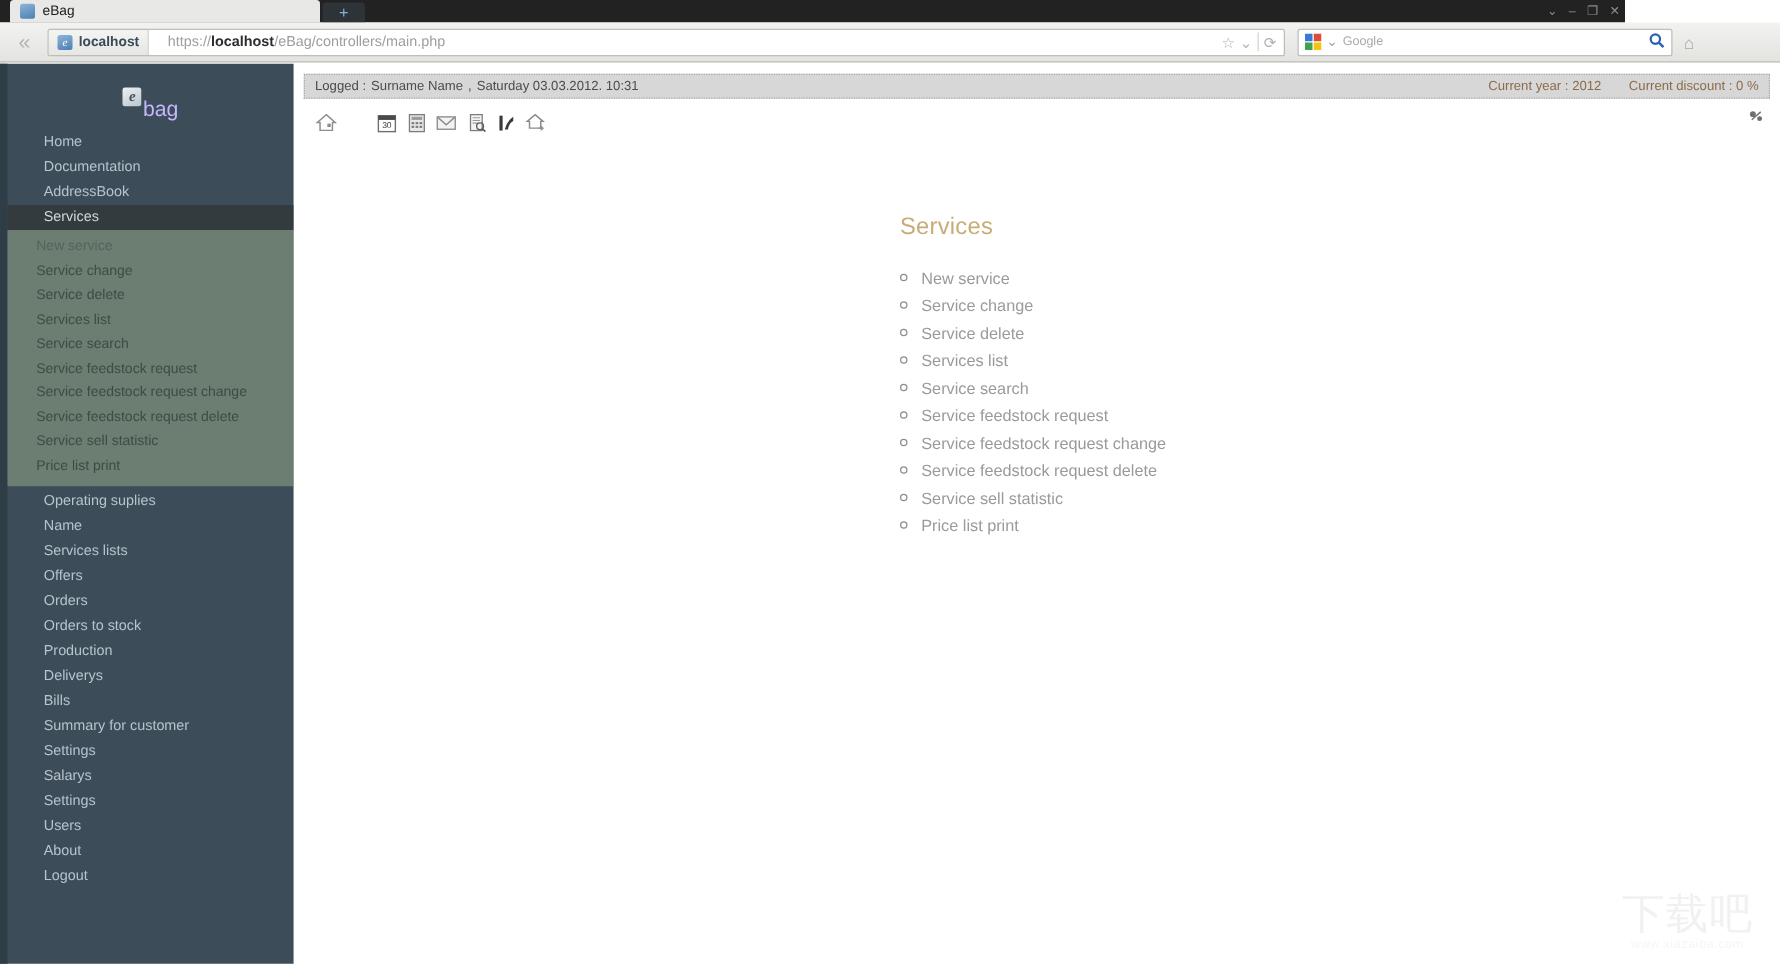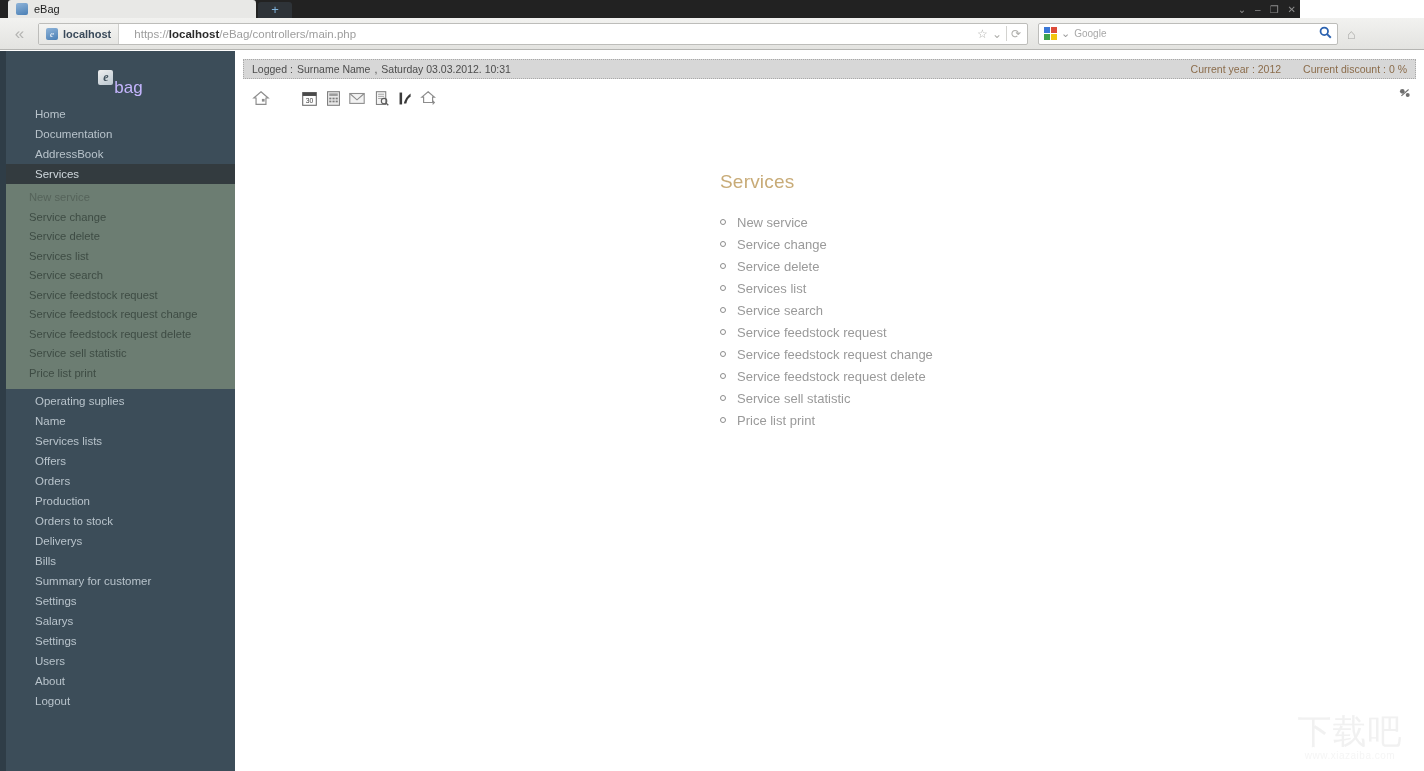--- a/index.html
+++ b/index.html
@@ -284,22 +284,22 @@
           <div class="sub-item">Service feedstock request change</div>
           <div class="sub-item">Service feedstock request delete</div>
           <div class="sub-item">Service sell statistic</div>
           <div class="sub-item">Price list print</div>
         </div>
         <div class="nav-item">Operating suplies</div>
         <div class="nav-item">Name</div>
         <div class="nav-item">Services lists</div>
         <div class="nav-item">Offers</div>
         <div class="nav-item">Orders</div>
+        <div class="nav-item">Orders to stock</div>
         <div class="nav-item">Production</div>
-        <div class="nav-item">Orders to stock</div>
         <div class="nav-item">Deliverys</div>
         <div class="nav-item">Bills</div>
         <div class="nav-item">Summary for customer</div>
         <div class="nav-item">Settings</div>
         <div class="nav-item">Salarys</div>
         <div class="nav-item">Settings</div>
         <div class="nav-item">Users</div>
         <div class="nav-item">About</div>
         <div class="nav-item">Logout</div>
       </div>

